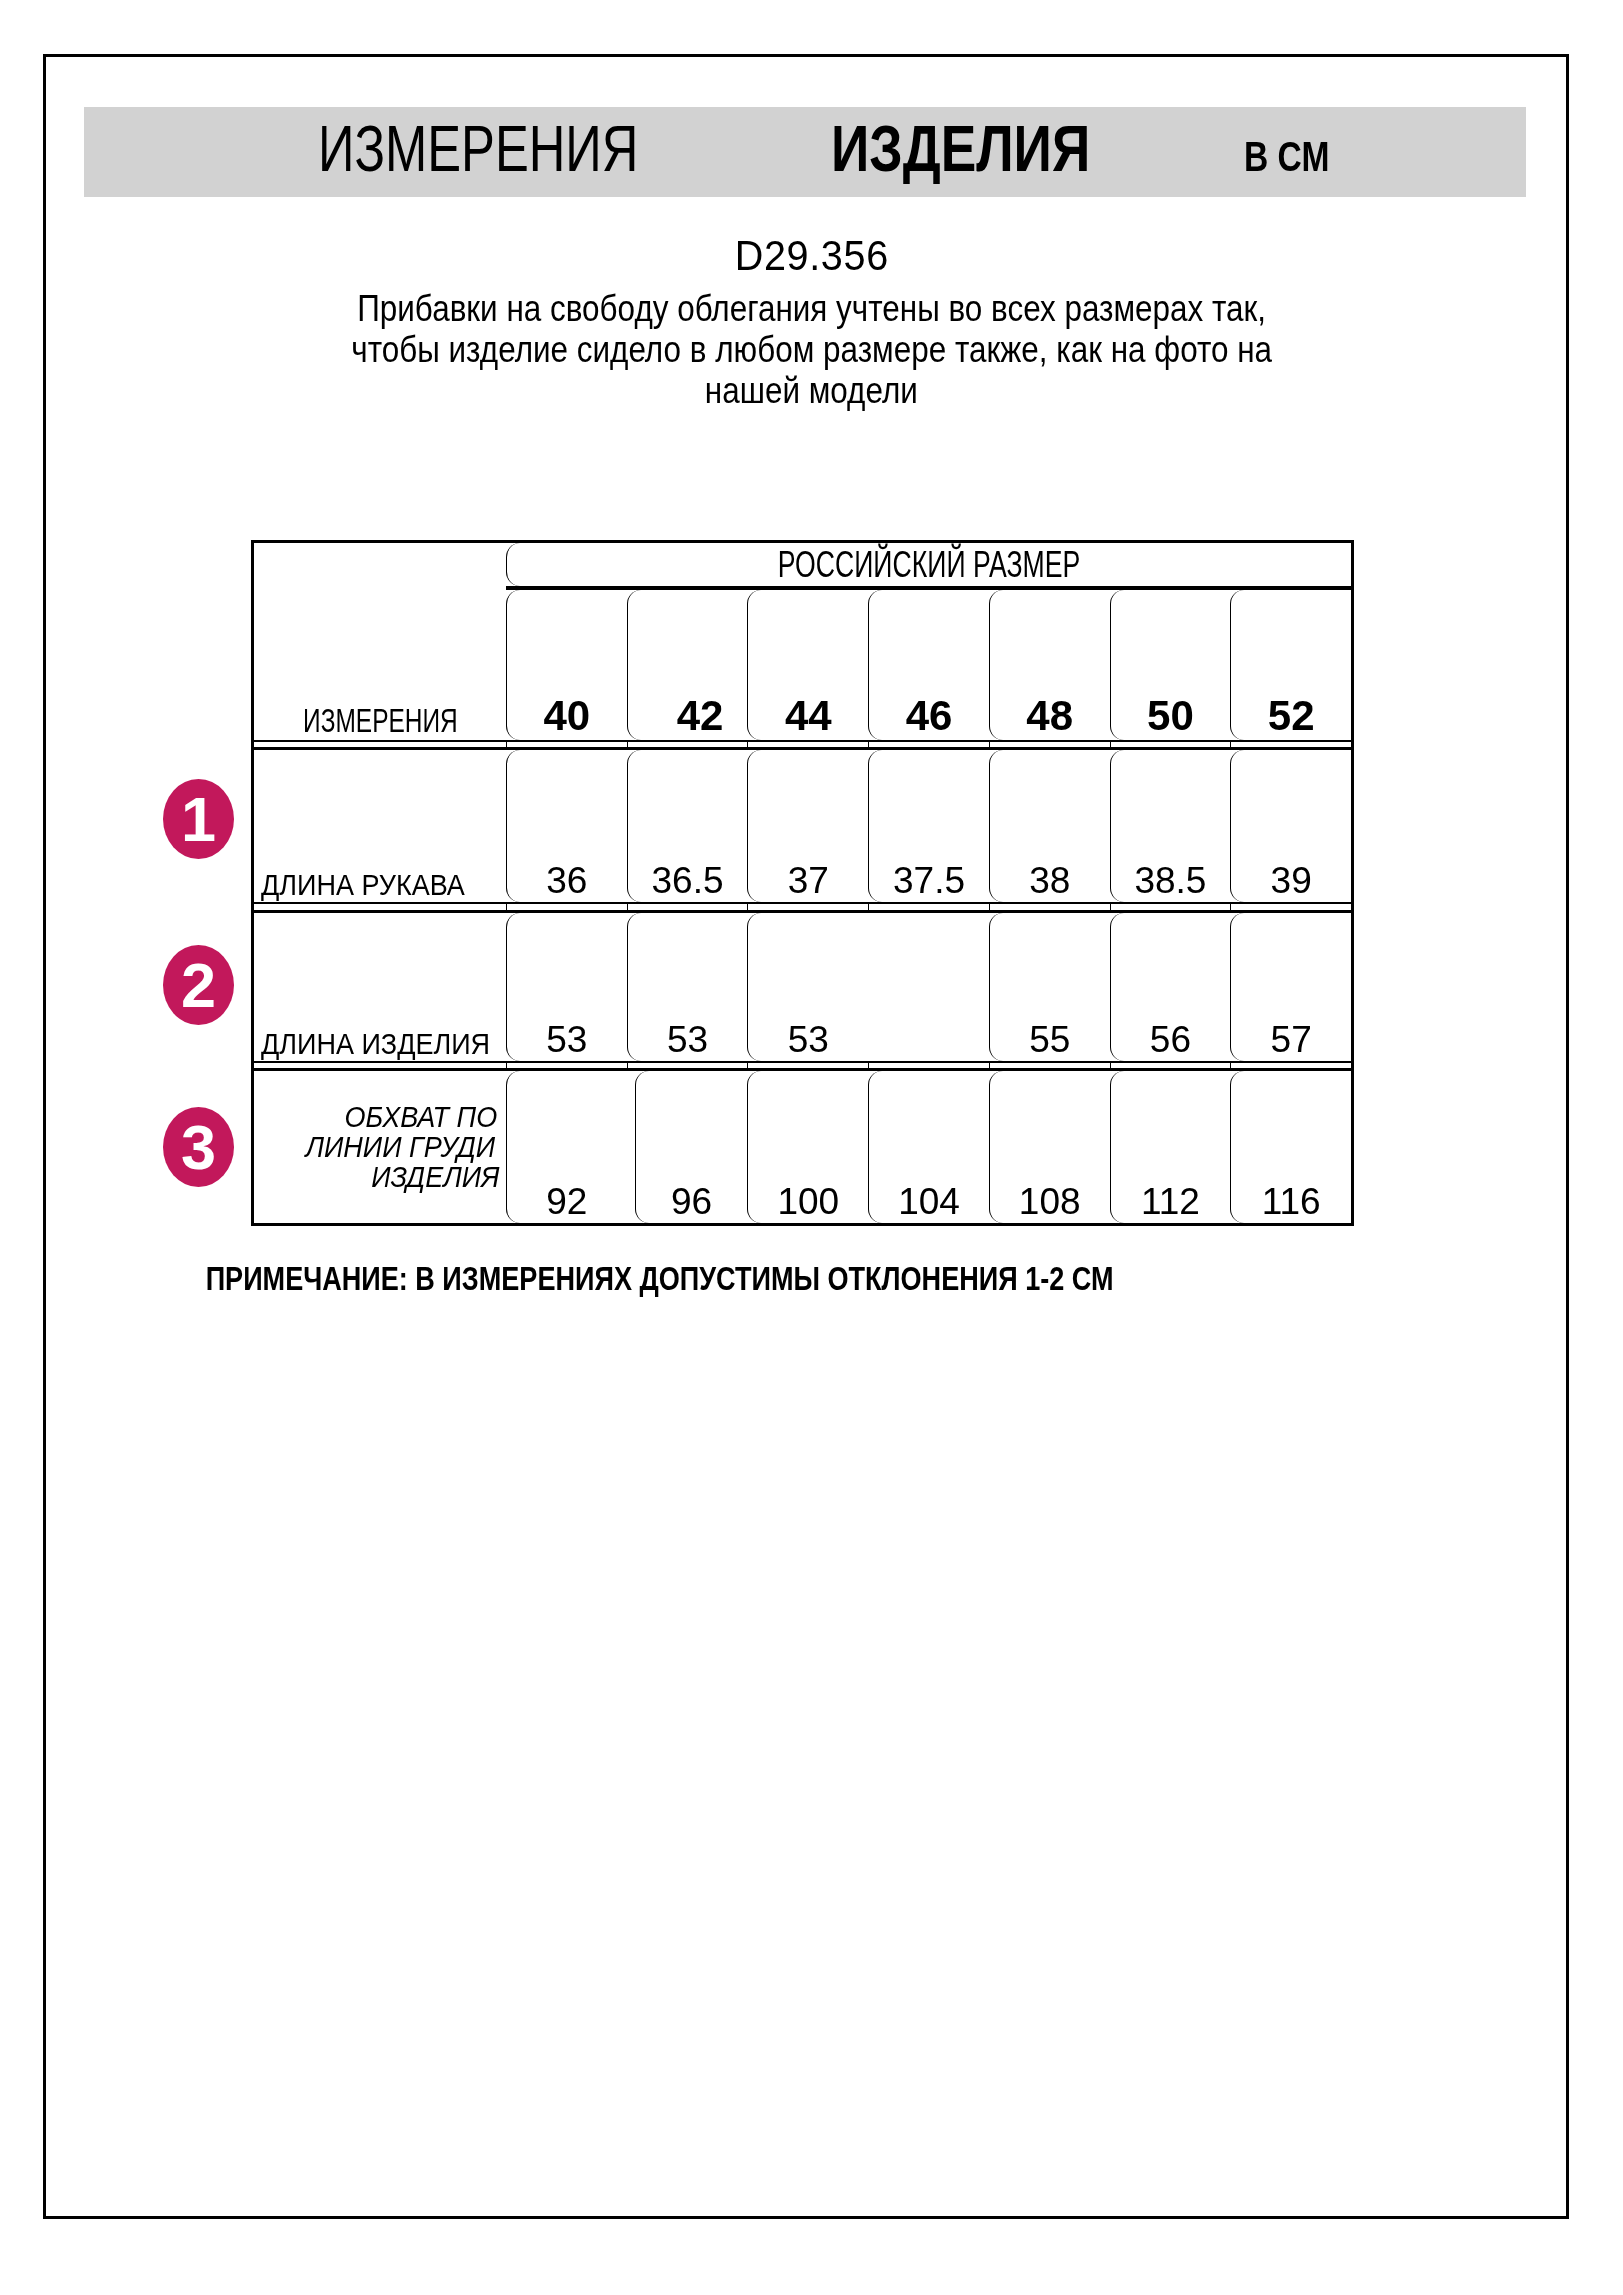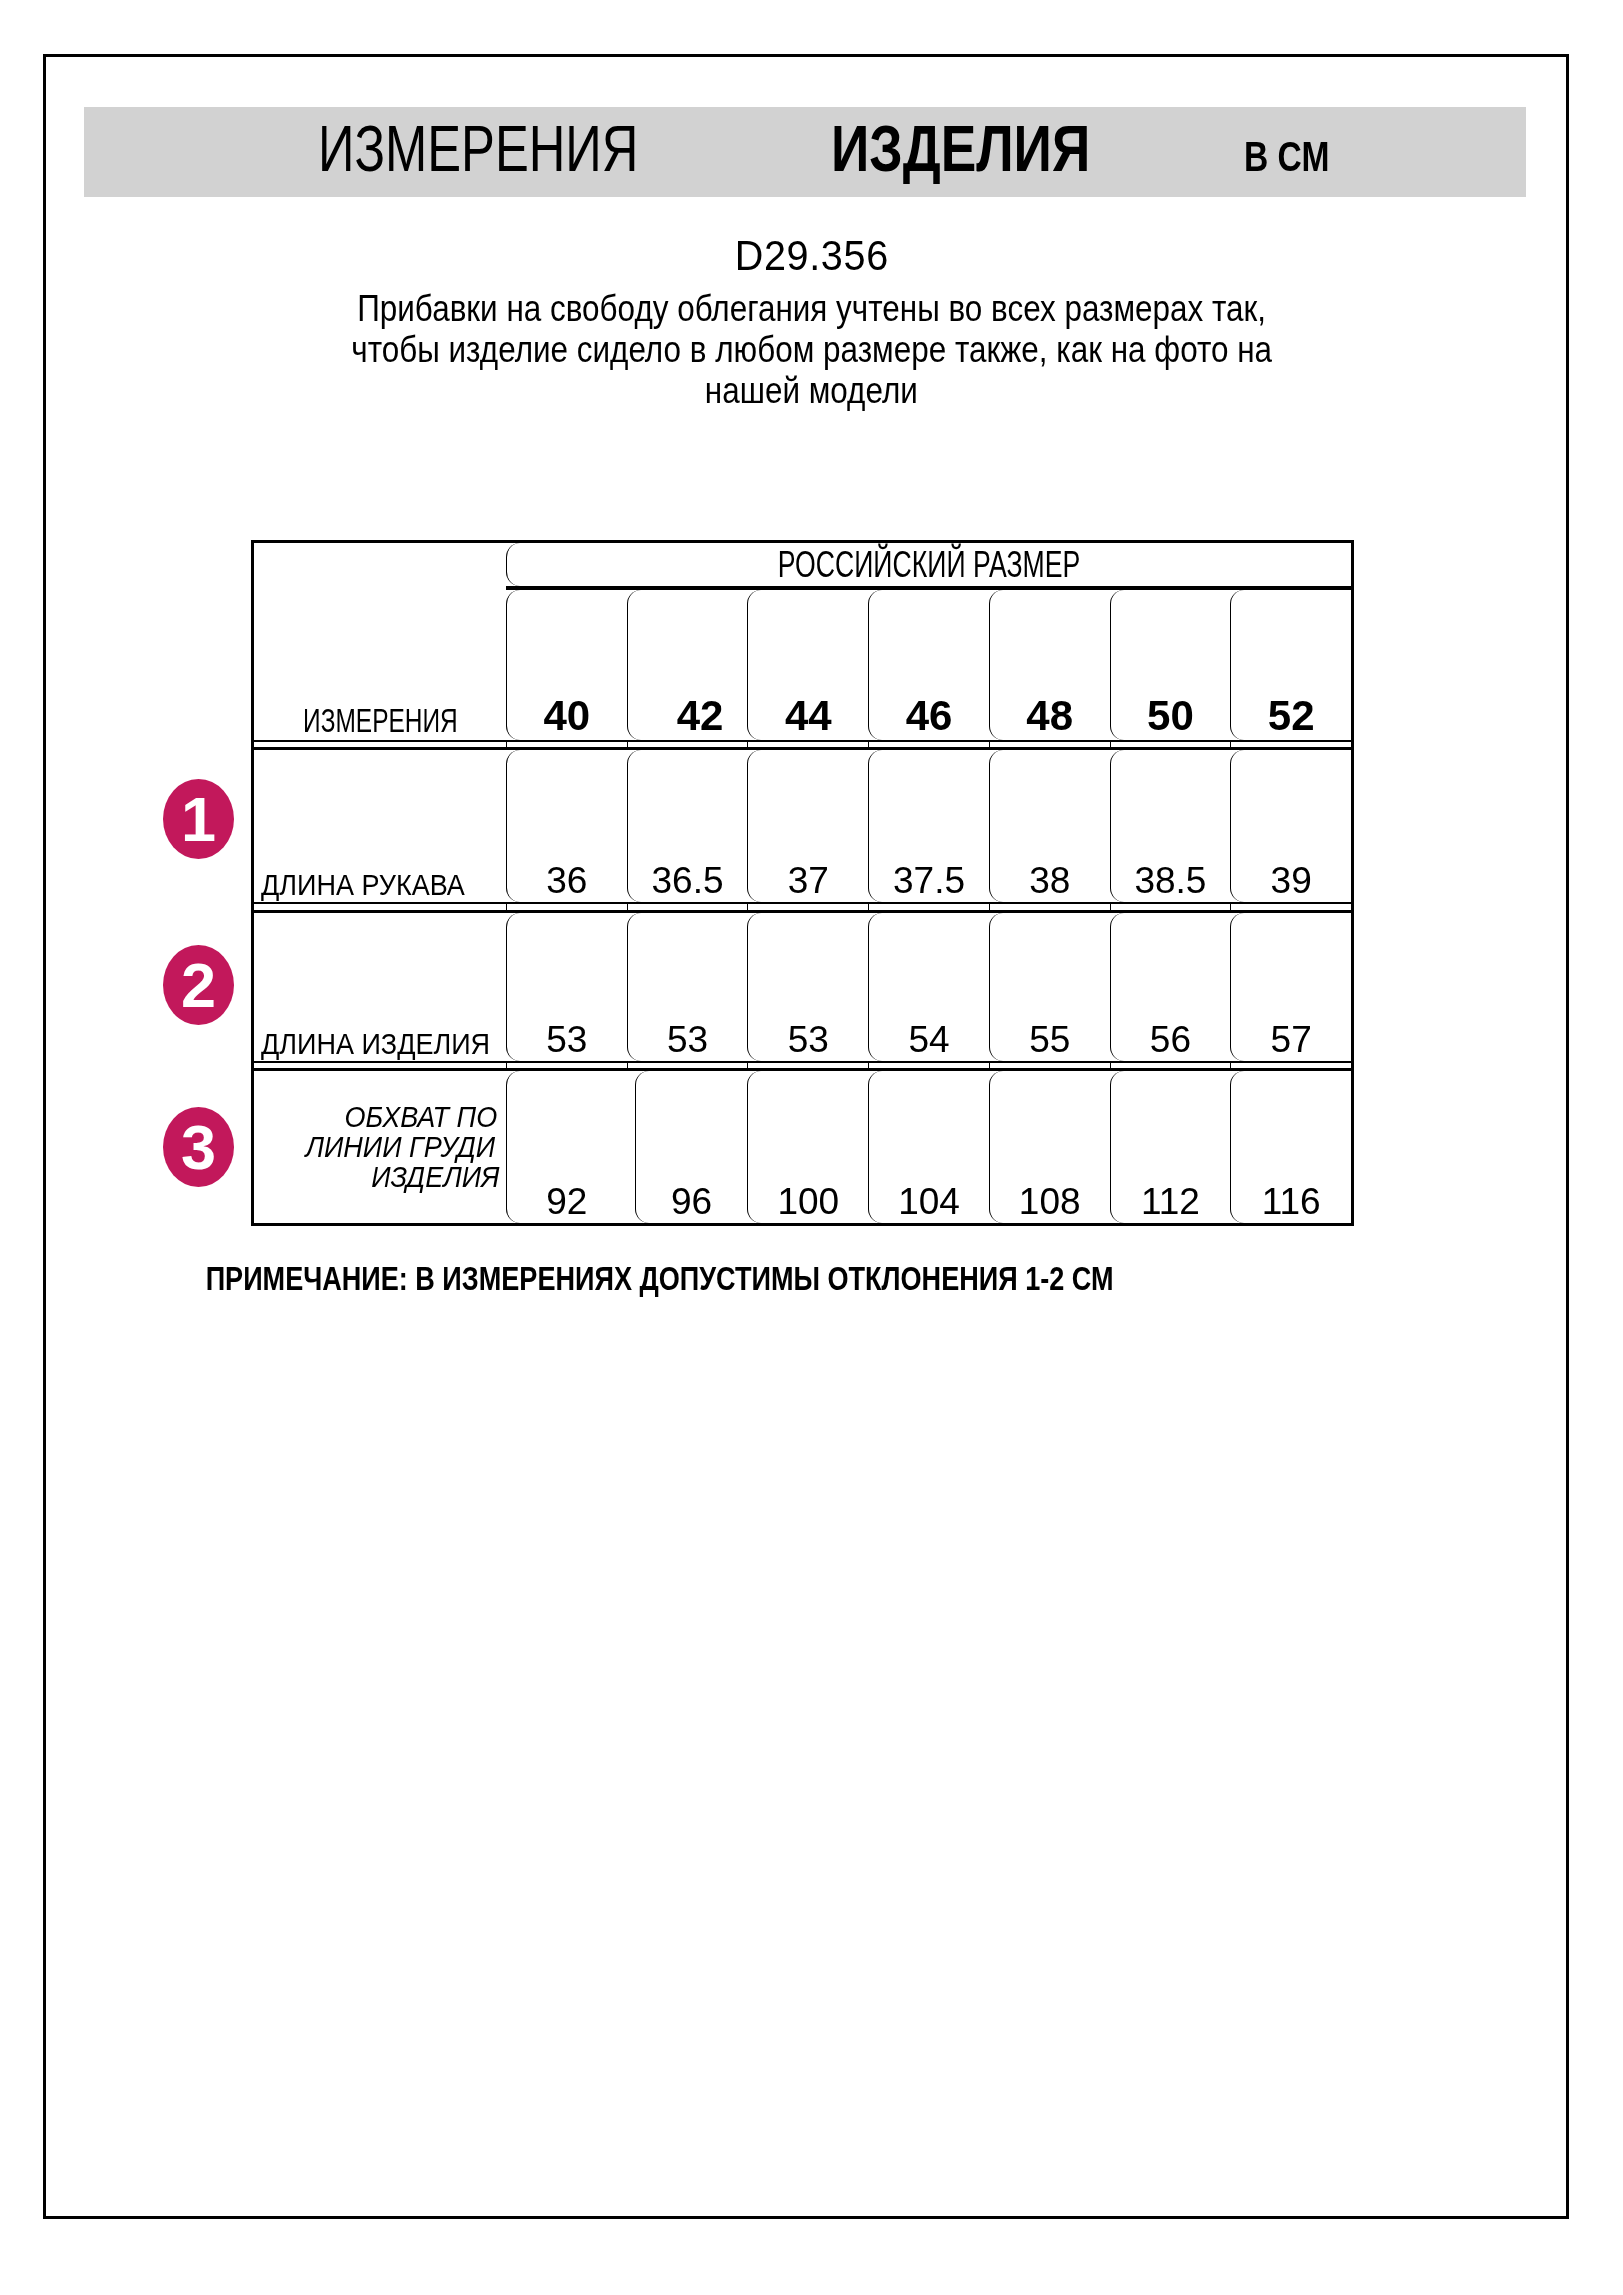--- a/index.html
+++ b/index.html
@@ -124,21 +124,20 @@
     <div class="vline" style="grid-row:9;grid-column:7;"></div>
     <div class="vline" style="grid-row:9;grid-column:8;"></div>
     <div class="hline" style="grid-row:10;grid-column:1/9;"></div>
 
     <div class="cell labelcell" style="grid-row:11;grid-column:1;">
       <span class="labeltxt">ДЛИНА ИЗДЕЛИЯ</span>
     </div>
     <div class="cell valcell vline" style="grid-row:11;grid-column:2;">53</div>
     <div class="cell valcell vline" style="grid-row:11;grid-column:3;">53</div>
     <div class="cell valcell vline" style="grid-row:11;grid-column:4;">53</div>
-    <div class="cell valcell vline" style="grid-row:11;grid-column:5;">54</div>
     <div class="cell valcell vline" style="grid-row:11;grid-column:6;">55</div>
     <div class="cell valcell vline" style="grid-row:11;grid-column:7;">56</div>
     <div class="cell valcell vline" style="grid-row:11;grid-column:8;">57</div>
 
     <div class="hline" style="grid-row:12;grid-column:1/9;"></div>
     <div style="grid-row:13;grid-column:1;"></div>
     <div class="vline" style="grid-row:13;grid-column:2;"></div>
     <div class="vline" style="grid-row:13;grid-column:3;"></div>
     <div class="vline" style="grid-row:13;grid-column:4;"></div>
     <div class="vline" style="grid-row:13;grid-column:5;"></div>

